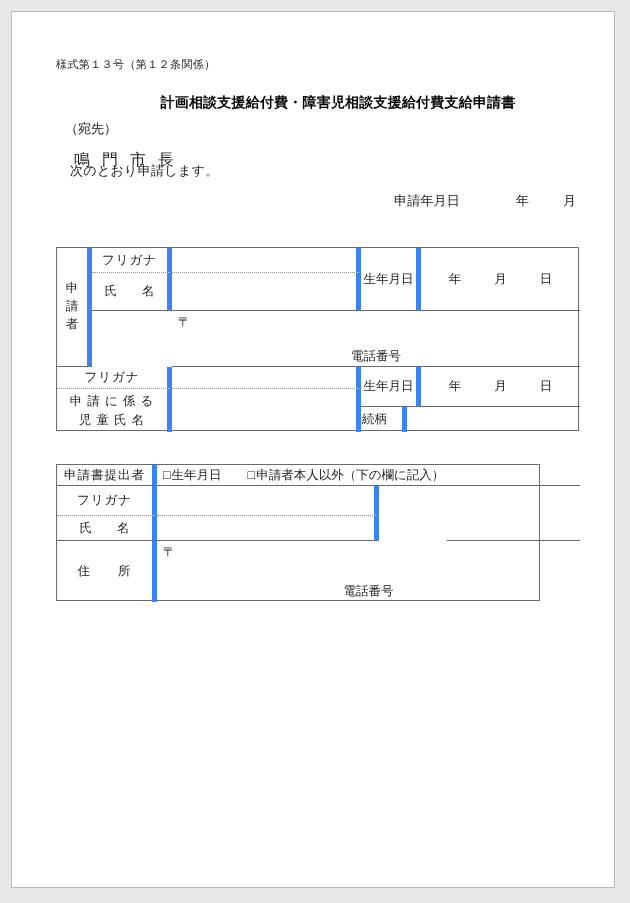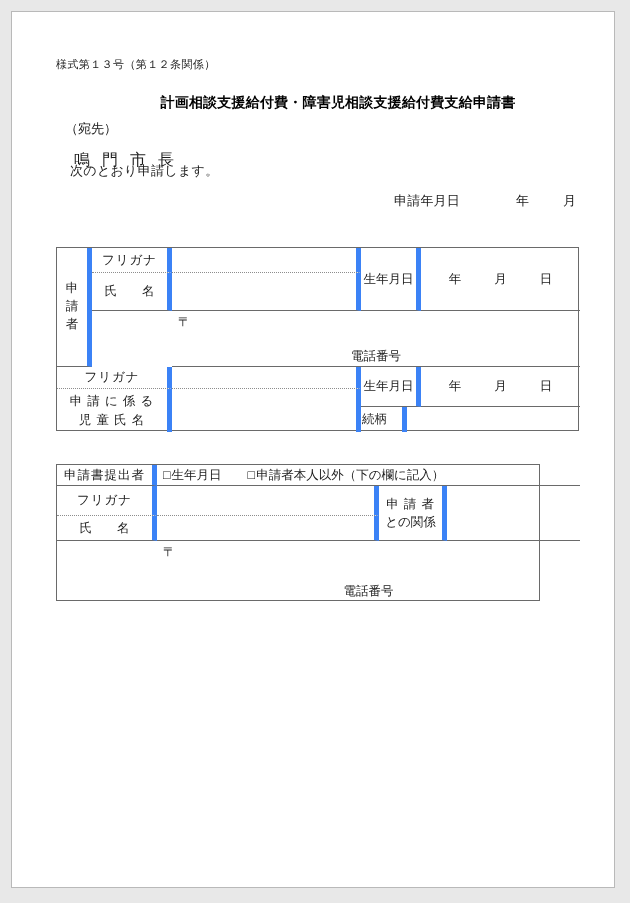--- a/index.html
+++ b/index.html
@@ -210,25 +210,22 @@
         <span>申請者本人以外（下の欄に記入）</span>
       </span>
     </div>
 
     <div class="cell br bb-dot sp1" style="left:0; top:21px; width:100px; height:30px;">フリガナ</div>
     <div class="cell br bb-dot" style="left:100px; top:21px; width:222px; height:30px;"></div>
 
     <div class="cell br bb" style="left:0; top:51px; width:100px; height:25px;">氏　　名</div>
     <div class="cell br bb" style="left:100px; top:51px; width:222px; height:25px;"></div>
 
-    <div class="cell br bb two-line" style="left:322px; top:21px; width:68px; height:55px;">
-      <span class="sp1">申 請 者</span>
-      <span>との関係</span>
-    </div>
     <div class="cell bb" style="left:390px; top:21px; width:133px; height:55px;"></div>
 
+    <div class="cell br sp1" style="left:0; top:76px; width:100px; height:61px;">住　　所</div>
     <div class="cell" style="left:100px; top:76px; width:423px; height:61px; display:block; position:absolute;">
       <div style="position:absolute; left:6px; top:3px; font-size:12.5px;">〒</div>
       <div style="position:absolute; left:0; bottom:2px; width:100%; text-align:center; font-size:12.5px;">電話番号</div>
     </div>
   </div>
 
 </div>
 
 </body></html>

